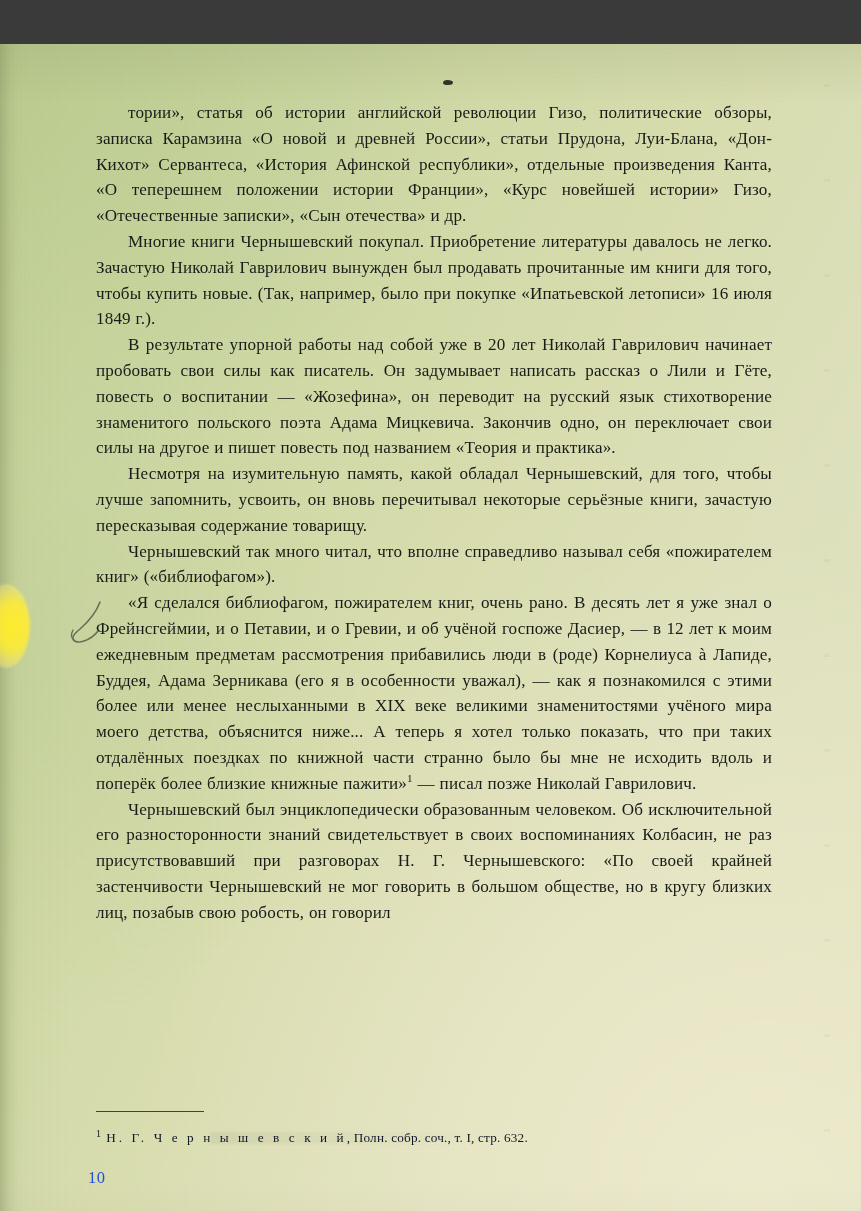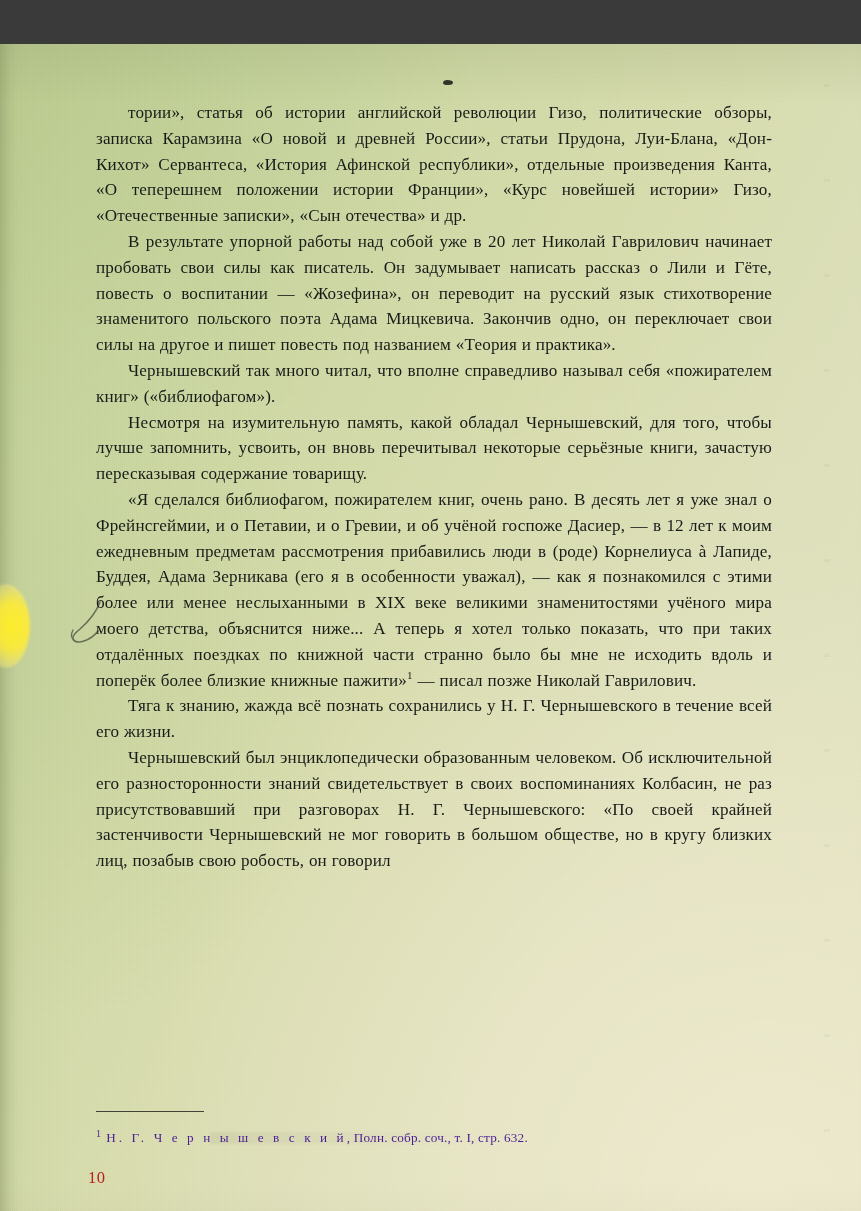--- a/index.html
+++ b/index.html
@@ -104,40 +104,40 @@
     width: 108px;
     height: 0;
     border-top: 1.6px solid #2a2d24;
     opacity: 0.88;
   }
   .footnote {
     position: absolute;
     left: 96px;
     top: 1085px;
     width: 676px;
-    color: #4c1d95;
+    color: #0f172a;
     font-size: 13.2px;
     line-height: 17px;
     letter-spacing: 0.2px;
   }
   .footnote .fn-marker {
     font-size: 10px;
     vertical-align: super;
     line-height: 0;
     margin-right: 5px;
   }
   .footnote .fn-author {
     letter-spacing: 3.1px;
   }
 
   .folio {
     position: absolute;
     left: 88px;
     top: 1124px;
-    color: #b91c1c;
+    color: #1d4ed8;
     font-size: 16.5px;
     letter-spacing: 0.6px;
   }
 
   
   .speck {
     position: absolute;
     left: 443px;
     top: 36px;
     width: 10px;
@@ -228,25 +228,25 @@
 
   <svg class="pen-mark" viewBox="0 0 46 48">
     <path d="M34 2 C30 13, 22 22, 14 29 C9 33, 6 36, 7 39 C8 42, 13 43, 18 41 C24 39, 29 35, 32 31" fill="none" stroke="#2d3128" stroke-width="1.6" stroke-linecap="round"></path>
     <path d="M7 30 C5 34, 5 38, 8 40" fill="none" stroke="#2d3128" stroke-width="1.3" stroke-linecap="round"></path>
   </svg>
 
   <div class="bottom-faint"></div>
 
   <div class="text-col">
     <p class="para">тории», статья об истории английской революции Гизо, политические обзоры, записка Карамзина «О новой и древней России», статьи Прудона, Луи-Блана, «Дон-Кихот» Сервантеса, «История Афинской республики», отдельные произведения Канта, «О теперешнем положении истории Франции», «Курс новейшей истории» Гизо, «Отечественные записки», «Сын отечества» и др.</p>
+    <p class="para">Многие книги Чернышевский покупал. Приобретение литературы давалось не легко. Зачастую Николай Гаврилович вынужден был продавать прочитанные им книги для того, чтобы купить новые. (Так, например, было при покупке «Ипатьевской летописи» 16 июля 1849 г.).</p>
     <p class="para">В результате упорной работы над собой уже в 20 лет Николай Гаврилович начинает пробовать свои силы как писатель. Он задумывает написать рассказ о Лили и Гёте, повесть о воспитании — «Жозефина», он переводит на русский язык стихотворение знаменитого польского поэта Адама Мицкевича. Закончив одно, он переключает свои силы на другое и пишет повесть под названием «Теория и практика».</p>
+    <p class="para">Несмотря на изумительную память, какой обладал  Чернышевский, для того, чтобы лучше запомнить, усвоить, он вновь перечитывал некоторые серьёзные книги, зачастую пересказывая содержание товарищу.</p>
     <p class="para">Чернышевский так много читал, что вполне справедливо называл себя «пожирателем книг» («библиофагом»).</p>
-    <p class="para">Несмотря на изумительную память, какой обладал  Чернышевский, для того, чтобы лучше запомнить, усвоить, он вновь перечитывал некоторые серьёзные книги, зачастую пересказывая содержание товарищу.</p>
     <p class="para"><span>«Я сделался библиофагом, пожирателем книг, очень  рано. В десять лет я уже знал о Фрейнсгеймии, и о Петавии, и о Гревии, и об учёной госпоже Дасиер, — в 12 лет к моим ежедневным предметам рассмотрения прибавились люди в (роде) Корнелиуса à Лапиде, Буддея, Адама Зерникава (его я в особенности уважал), — как я познакомился с этими более или менее неслыханными в XIX веке великими знаменитостями учёного мира моего детства, объяснится ниже... А теперь я хотел только показать, что при таких отдалённых поездках по книжной части странно было бы мне не исходить вдоль и поперёк более близкие книжные пажити»</span><span class="fn-ref">1</span><span> — писал позже Николай Гаврилович.</span></p>
-    <p class="para">Тяга к знанию, жажда всё познать сохранились у Н. Г. Чернышевского в течение всей его жизни.</p>
     <p class="para">Чернышевский был энциклопедически образованным человеком. Об исключительной его разносторонности знаний свидетельствует в своих воспоминаниях Колбасин, не раз присутствовавший при разговорах Н. Г. Чернышевского: «По своей крайней застенчивости Чернышевский не мог говорить в большом обществе, но в кругу близких лиц, позабыв свою робость, он говорил</p>
   </div>
 
   <div class="footnote-rule"></div>
 
   <div class="footnote">
     <span class="fn-marker">1</span><span class="fn-author">Н. Г. Ч е р н ы ш е в с к и й</span><span>, Полн. собр. соч., т. I, стр. 632.</span>
   </div>
 
   <div class="folio">10</div>

